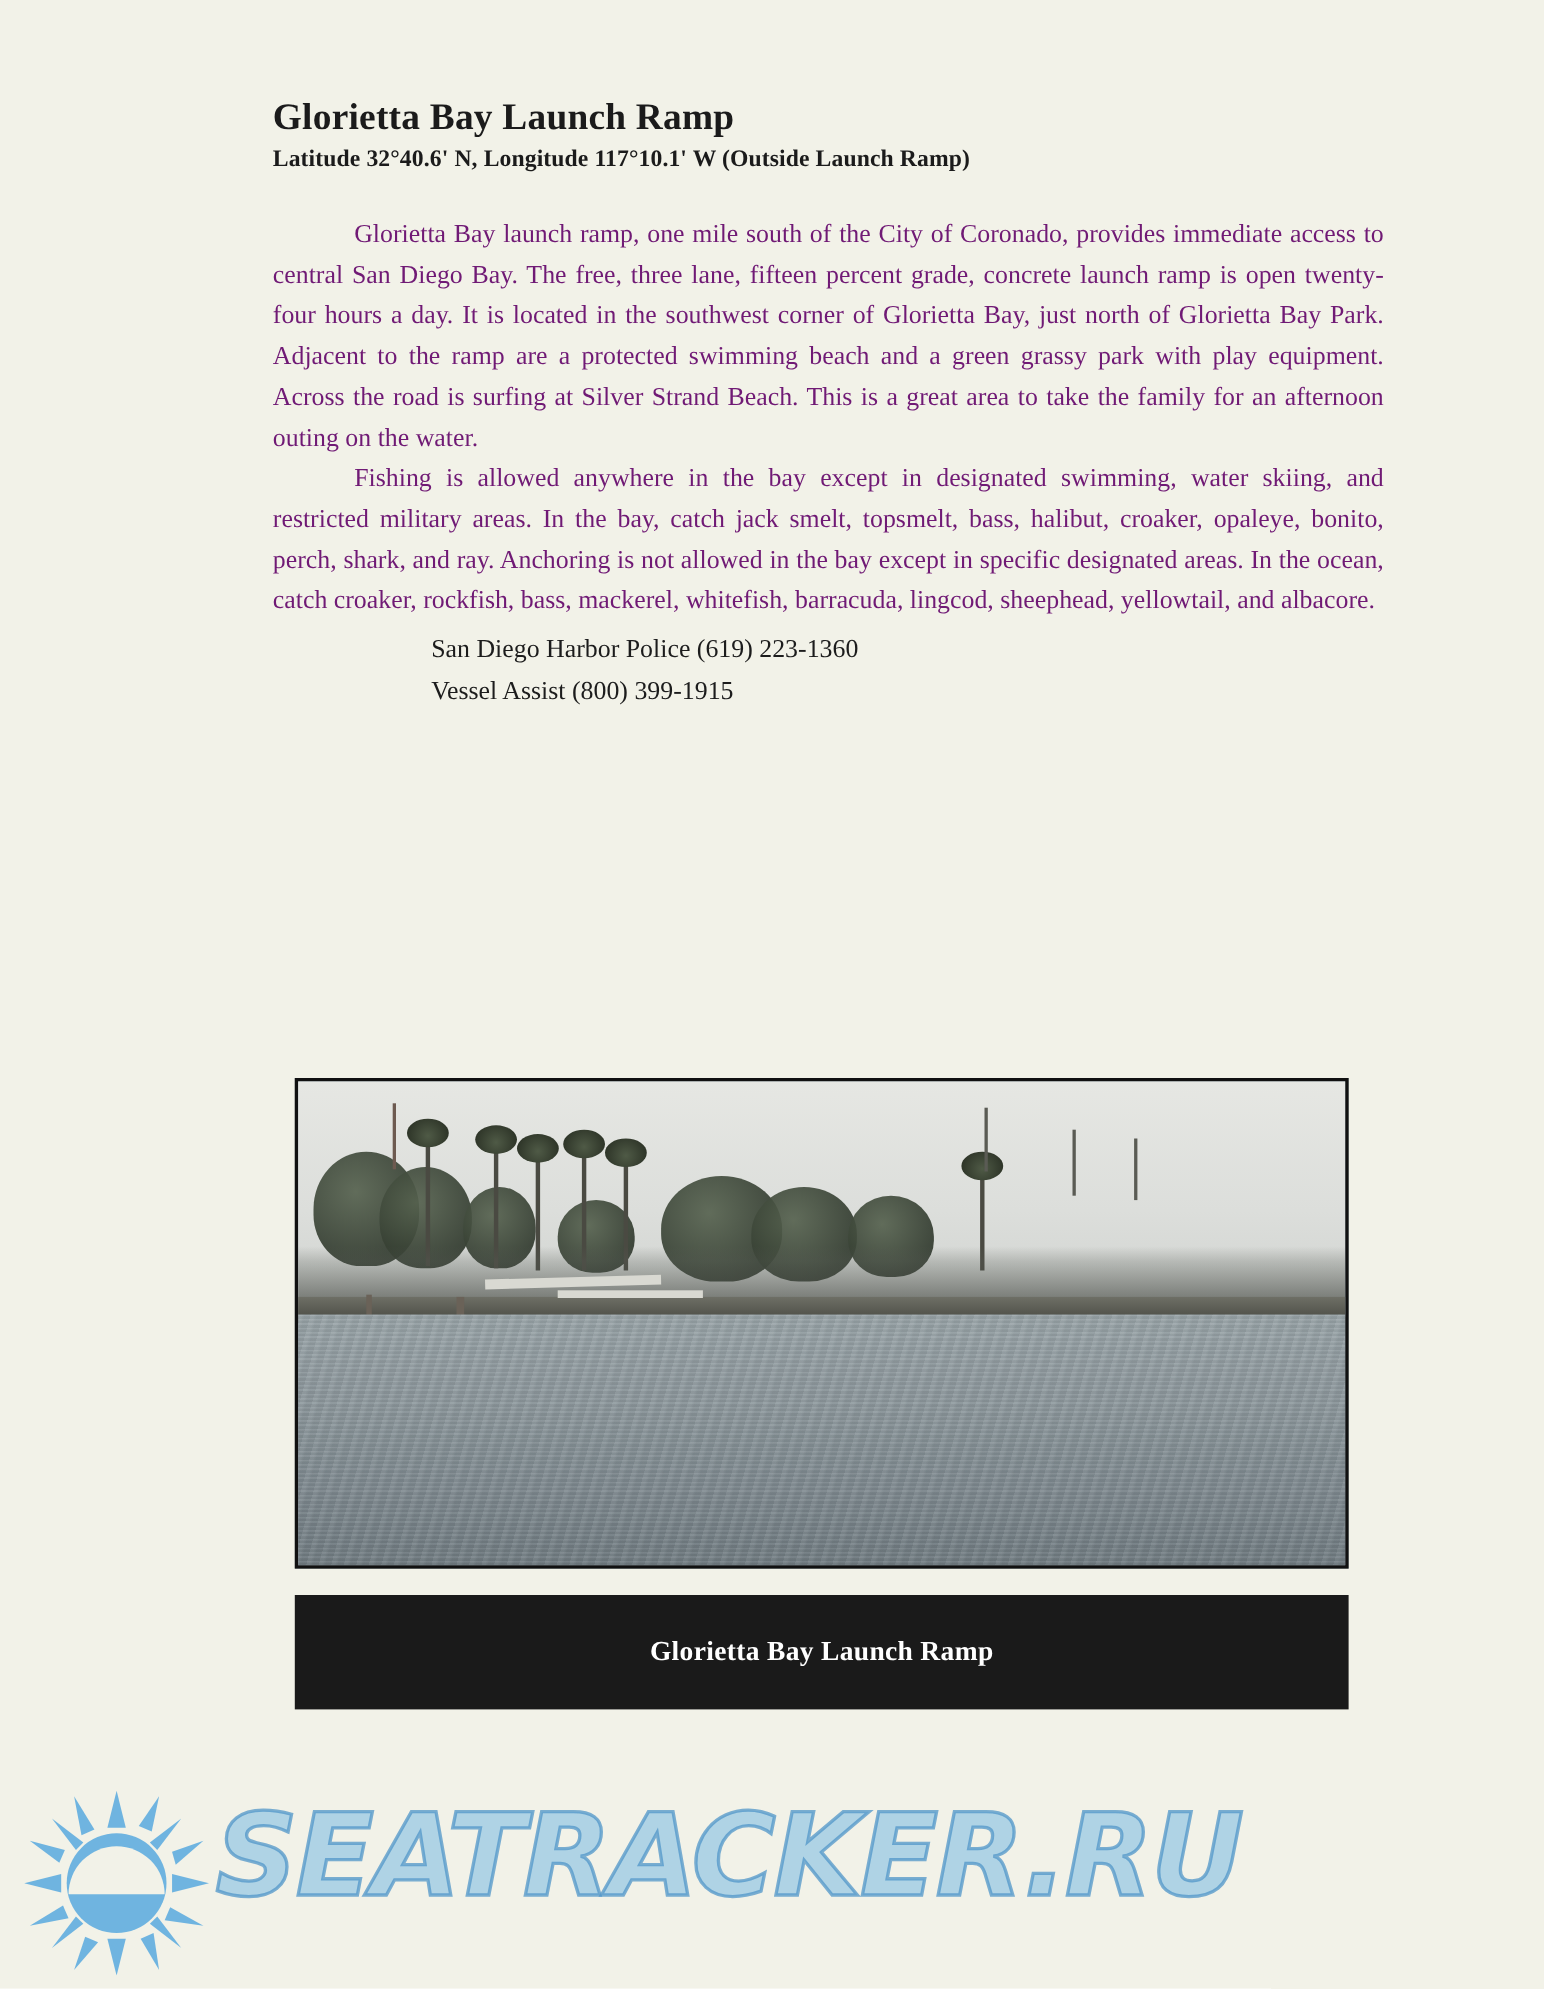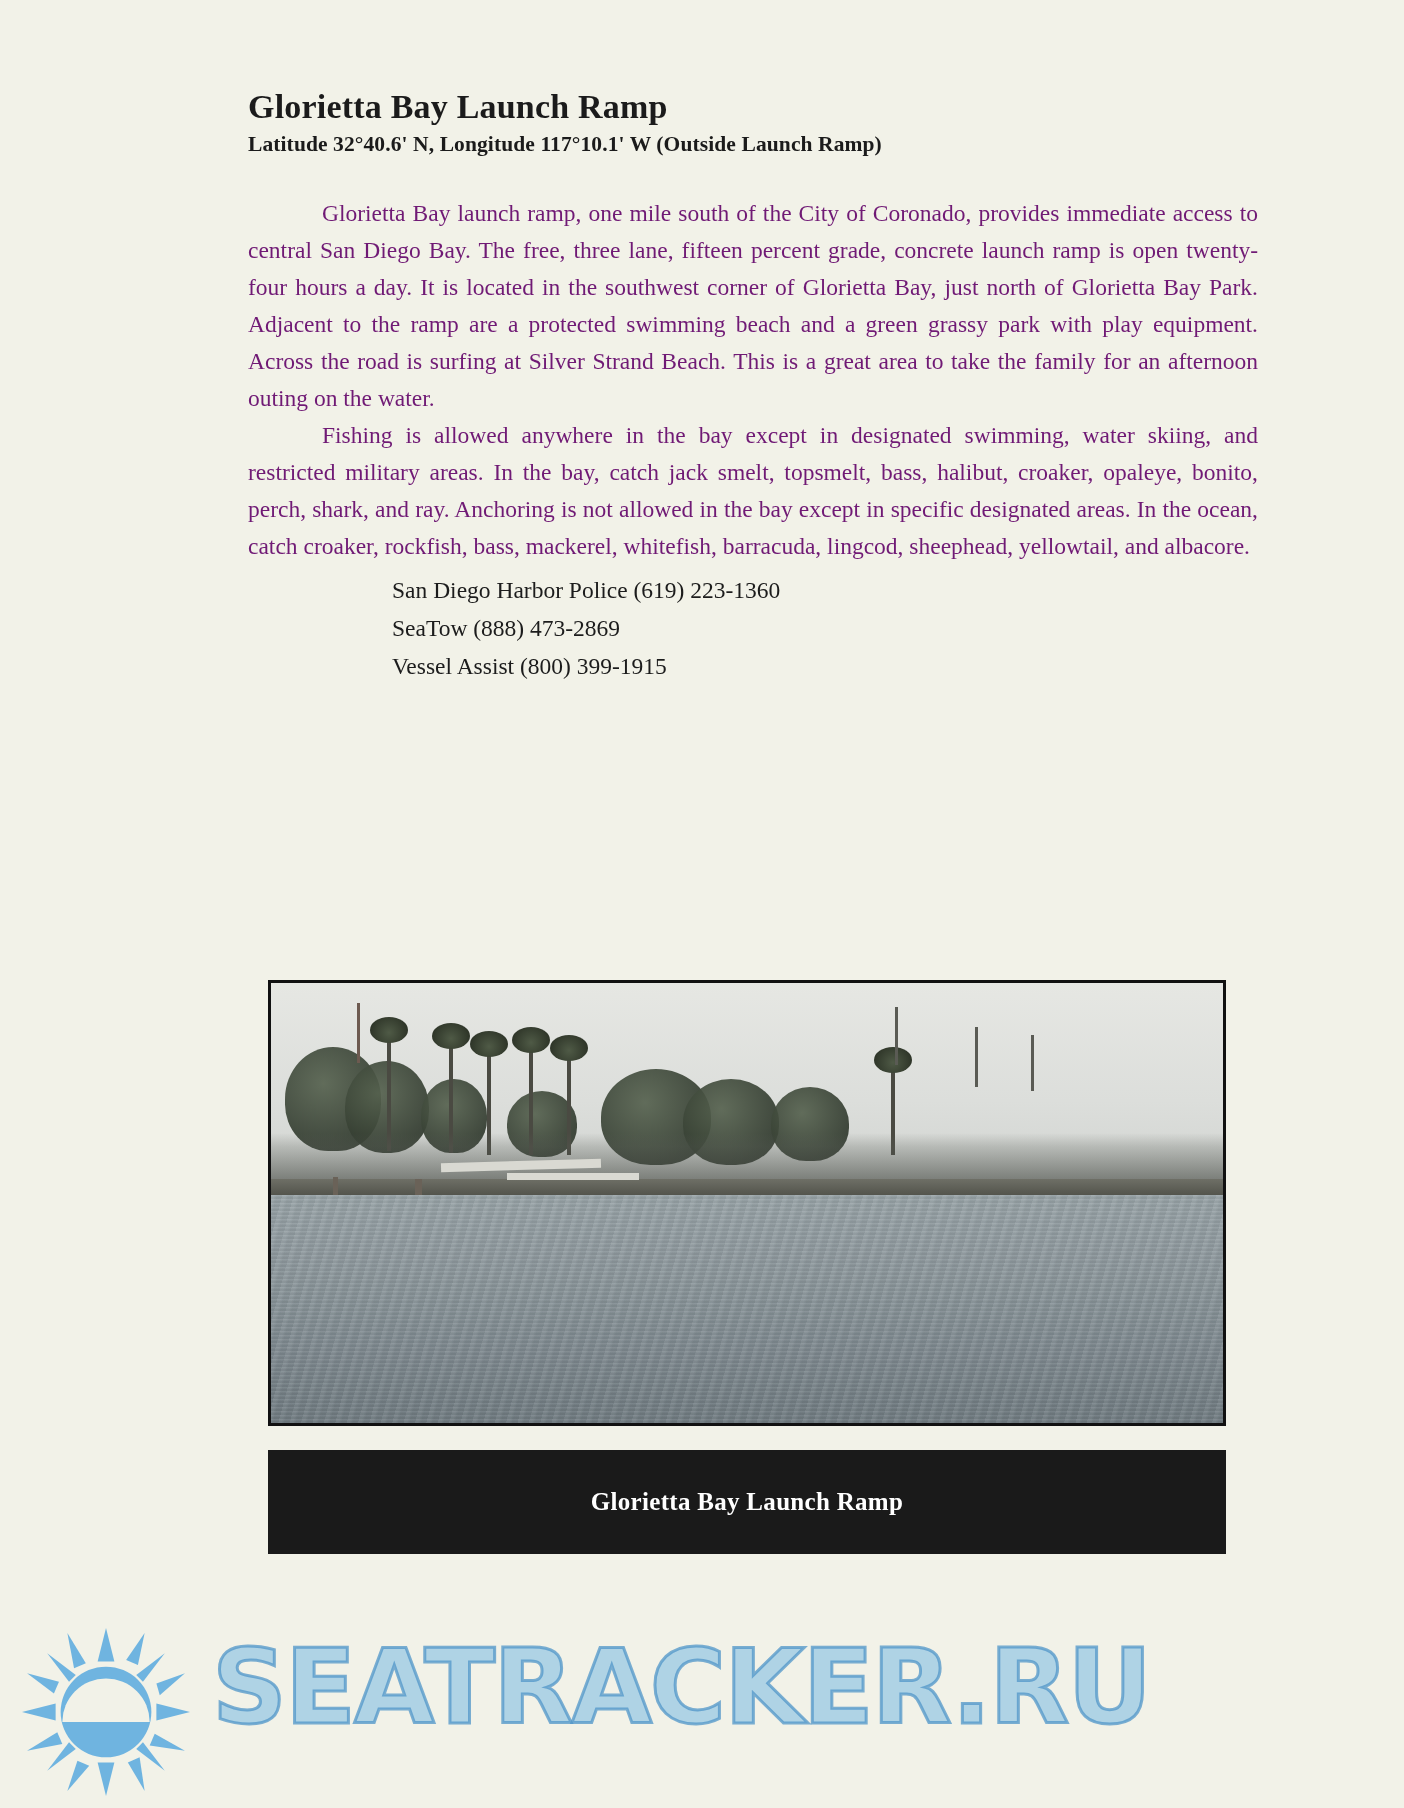--- a/index.html
+++ b/index.html
@@ -217,29 +217,30 @@
   #watermark {
     position: absolute;
     left: 0;
     top: 1608px;
     width: 1404px;
     height: 200px;
     pointer-events: none;
   }
   #wm-text {
     position: absolute;
-    left: 212px;
+    left: 196px;
     top: 18px;
     font-family: "DejaVu Sans", sans-serif;
     font-weight: bold;
     font-size: 104px;
     letter-spacing: -2px;
     color: rgba(120,185,225,0.55);
     -webkit-text-stroke: 3px rgba(80,150,200,0.75);
     white-space: nowrap;
+    font-style: italic;
   }
   #wm-sun {
     position: absolute;
     left: 22px;
     top: 20px;
     width: 168px;
     height: 168px;
   }
 </style>
 </head>
@@ -253,21 +254,20 @@
 
   <div id="content">
     <h1 class="title">Glorietta Bay Launch Ramp</h1>
     <h2 class="subtitle">Latitude 32°40.6' N, Longitude 117°10.1' W  (Outside Launch Ramp)</h2>
 
     <p class="body-para">Glorietta Bay launch ramp, one mile south of the City of Coronado, provides immediate access to central San Diego Bay.  The free, three lane, fifteen percent grade, concrete launch ramp is open twenty-four hours a day.  It is located in the southwest corner of Glorietta Bay, just north of Glorietta Bay Park.  Adjacent to the ramp are a protected swimming beach and a green grassy park with play equipment.  Across the road is surfing at Silver Strand Beach.    This is a great area to take the family for an afternoon outing on the water.</p>
     <p class="body-para">Fishing is allowed anywhere in the bay except in designated swimming, water skiing, and restricted military areas.  In the bay, catch jack smelt, topsmelt, bass, halibut, croaker, opaleye, bonito, perch, shark, and ray.  Anchoring is not allowed in the bay except in specific designated areas.   In the ocean, catch croaker, rockfish, bass, mackerel, whitefish, barracuda, lingcod, sheephead, yellowtail, and albacore.</p>
 
     <ul class="contacts">
       <li>San Diego Harbor Police (619) 223-1360</li>
-      <li>SeaTow (888) 473-2869</li>
       <li>Vessel Assist (800) 399-1915</li>
     </ul>
   </div>
 
   <div id="photo-wrap">
     <div id="photo-frame">
       <div id="sky"></div>
 
       <div class="tree" style="left:14px;  top:64px;  width:96px;  height:104px;"></div>
       <div class="tree" style="left:74px;  top:78px;  width:84px;  height:92px;"></div>

